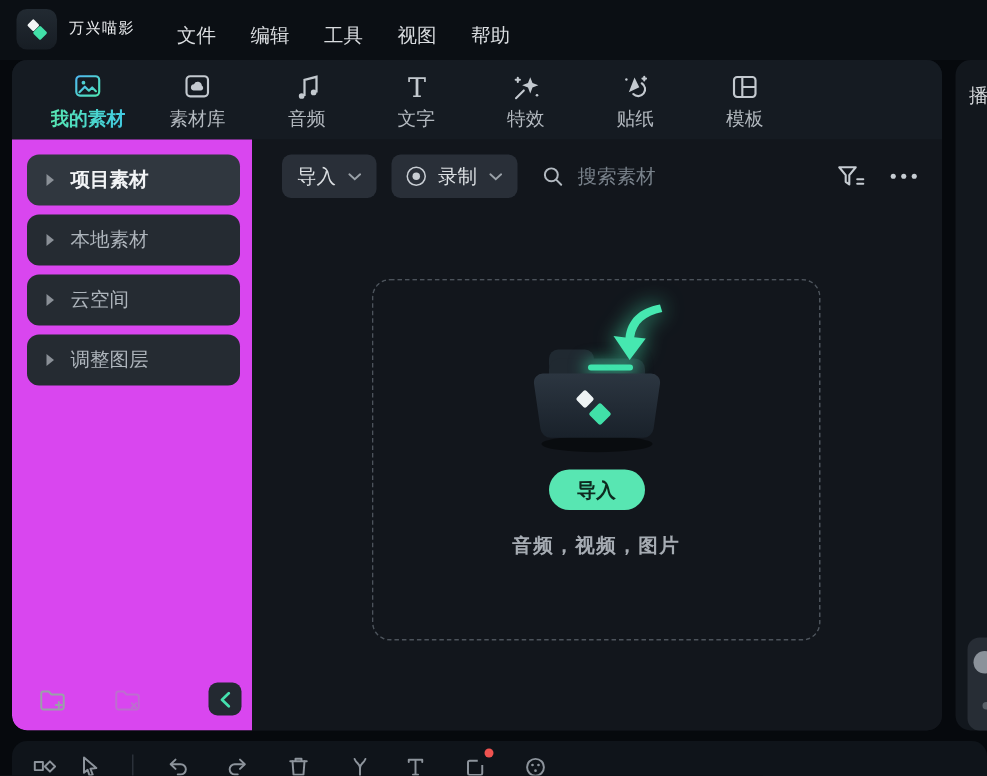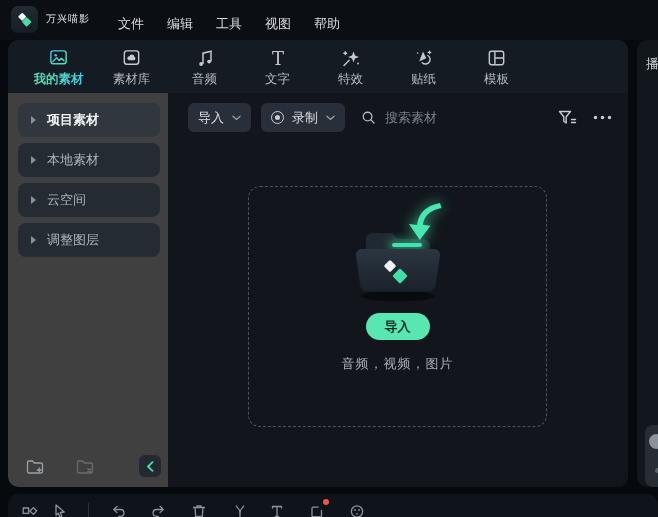--- a/index.html
+++ b/index.html
@@ -32,21 +32,21 @@
     gap:3px; cursor:pointer; }
   .tab-ico { height:22px; display:flex; align-items:flex-end; justify-content:center;
     color:#c3c9cf; }
   .tab-label { font-size:12.5px; color:#b4bac0; white-space:nowrap; }
   .tab.active .tab-label { background:linear-gradient(90deg,#57e7b2,#41c9e2);
     -webkit-background-clip:text; background-clip:text; color:transparent; font-weight:bold; }
 
   .panel-body { position:absolute; top:53px; left:0; right:0; bottom:0; display:flex; }
 
   
-  .sidebar { position:relative; width:160px; background:#404040;
+  .sidebar { position:relative; width:160px; background:#d946ef;
     border-radius:0 0 0 10px; flex:none; padding-top:10px; }
   .side-item { margin:0 8px 6px 10px; height:34px; border-radius:8px;
     background:#252b32; display:flex; align-items:center; padding-left:13px;
     gap:11px; cursor:pointer; }
   .side-item.active { background:#30373f; }
   .caret-r { width:0; height:0; border-left:5px solid #8a9097;
     border-top:4px solid transparent; border-bottom:4px solid transparent; }
   .side-label { font-size:13px; color:#aeb5bc; }
   .side-item.active .side-label { color:#f2f4f6; font-weight:bold; }
   .badge-new { margin-left:7px; font-size:9px; font-style:italic; font-weight:bold;
@@ -84,21 +84,21 @@
     flex-direction:column; align-items:center; }
   .folder-wrap { position:relative; width:120px; height:96px; margin-top:22px; }
   .glow-slit { position:absolute; left:54px; top:34px; width:30px; height:4px;
     border-radius:2px; background:#3fe3ac;
     box-shadow:0 0 10px 3px rgba(63,227,172,.55); }
   .arrow-svg { position:absolute; left:62px; top:-10px;
     filter:drop-shadow(0 0 7px rgba(70,232,176,.8)); }
   .import-btn { margin-top:8px; width:64px; height:27px; border-radius:14px;
     background:#58e6b2; color:#0e2a1f; font-size:13px; font-weight:bold;
     display:flex; align-items:center; justify-content:center; cursor:pointer; }
-  .drop-caption { margin-top:15px; font-size:13px; color:#a6acb3; letter-spacing:1px; }
+  .drop-caption { margin-top:15px; font-size:13px; color:#a6acb3; letter-spacing:1px;font-weight:bold; }
 
   
   .right-panel { position:absolute; left:637px; top:40px; width:40px; height:447px;
     background:#12171d; border-radius:10px 0 0 10px; }
   .right-title { position:absolute; left:9px; top:15px; font-size:13px;
     color:#d5d8db; white-space:nowrap; }
   .right-sub { position:absolute; left:8px; top:385px; width:32px; height:62px;
     background:#272d35; border-radius:8px 0 0 8px; }
   .right-knob { position:absolute; left:4px; top:9px; width:15px; height:15px;
     border-radius:50%; background:#8b929a; }

